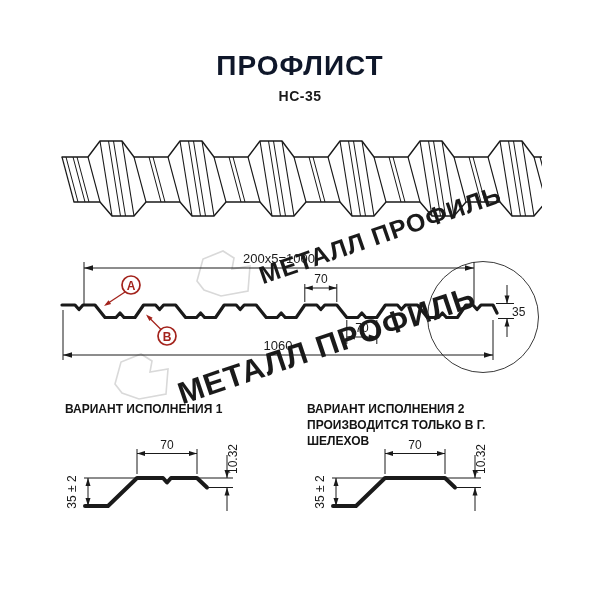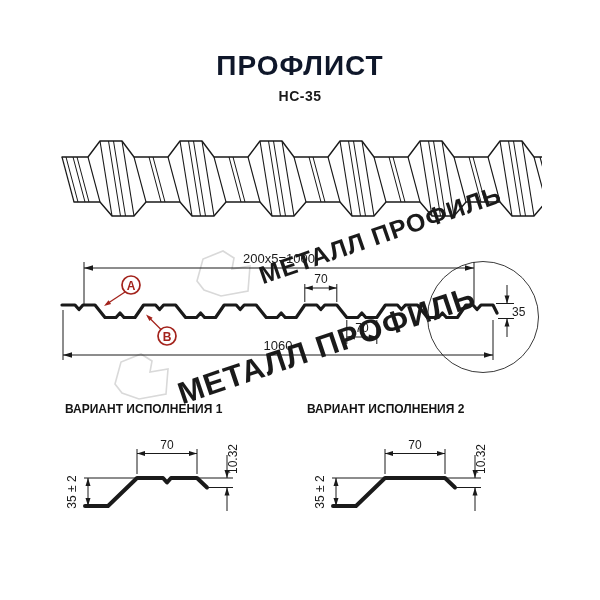--- a/index.html
+++ b/index.html
@@ -37,20 +37,21 @@
   </svg>
 
   <div id="title" class="txt">ПРОФЛИСТ</div>
   <div id="subtitle" class="txt">НС-35</div>
 
   <div id="vt1" class="txt variant-title">
     <div>ВАРИАНТ ИСПОЛНЕНИЯ 1</div>
   </div>
   <div id="vt2" class="txt variant-title">
     <div>ВАРИАНТ ИСПОЛНЕНИЯ 2</div>
+    <div>ПРОИЗВОДИТСЯ ТОЛЬКО В Г. ШЕЛЕХОВ</div>
   </div>
 
 
   <svg id="draw-svg" width="600" height="600" viewBox="0 0 600 600">
     <defs>
       <clipPath id="clip3d">
           <rect x="56" y="128" width="486" height="96"></rect>
         </clipPath>
     </defs>
 

